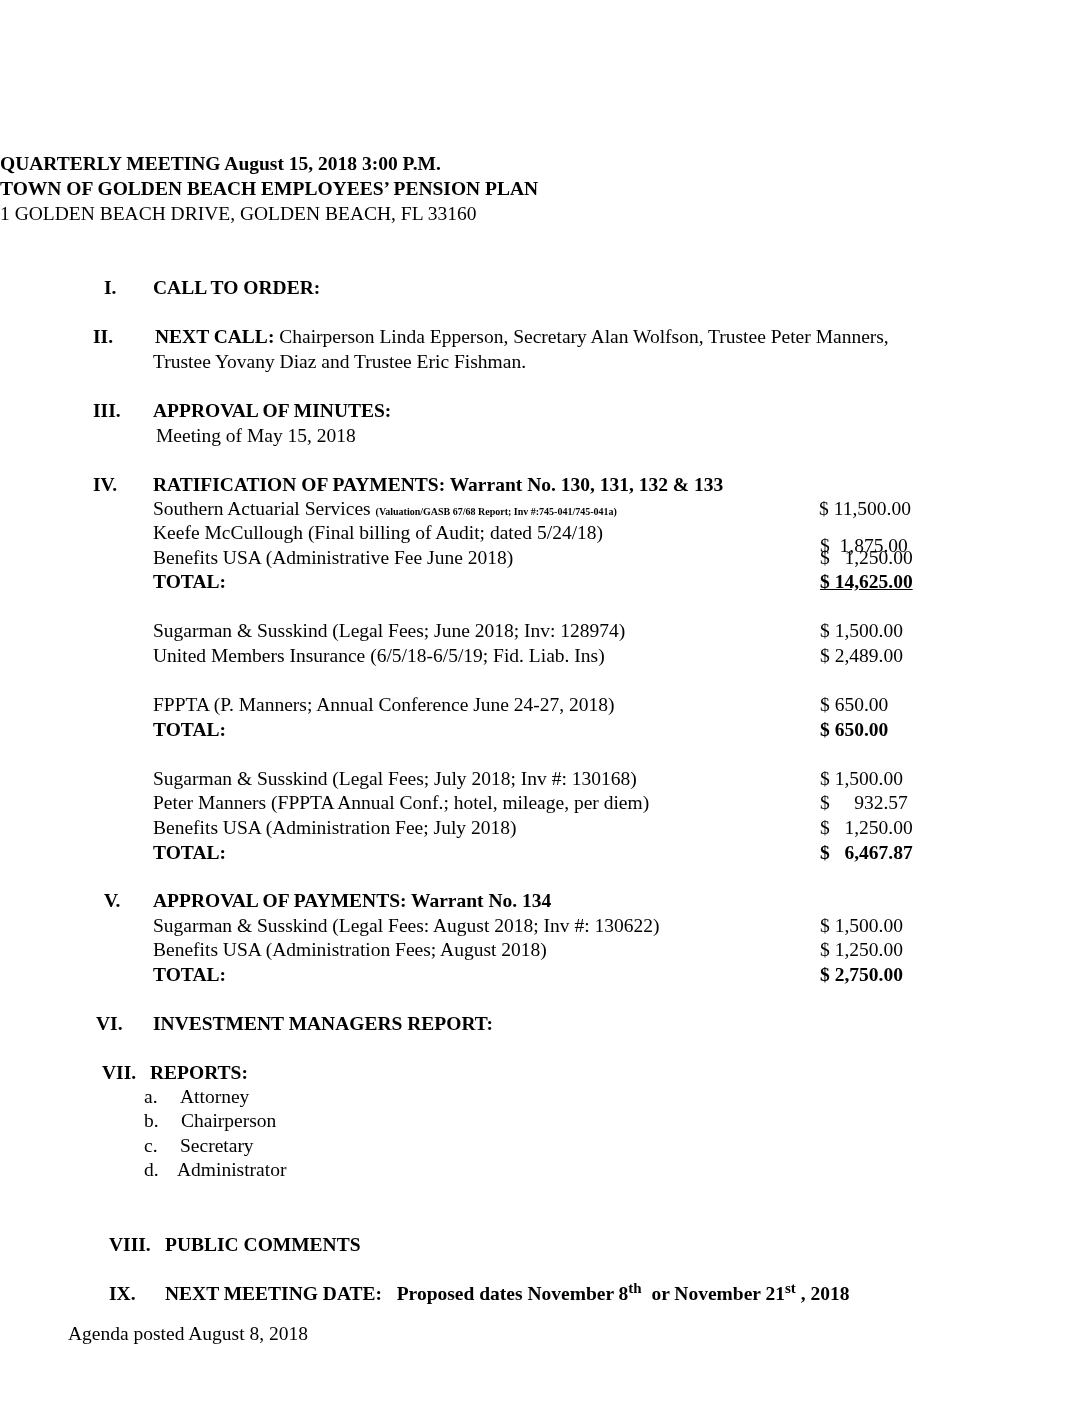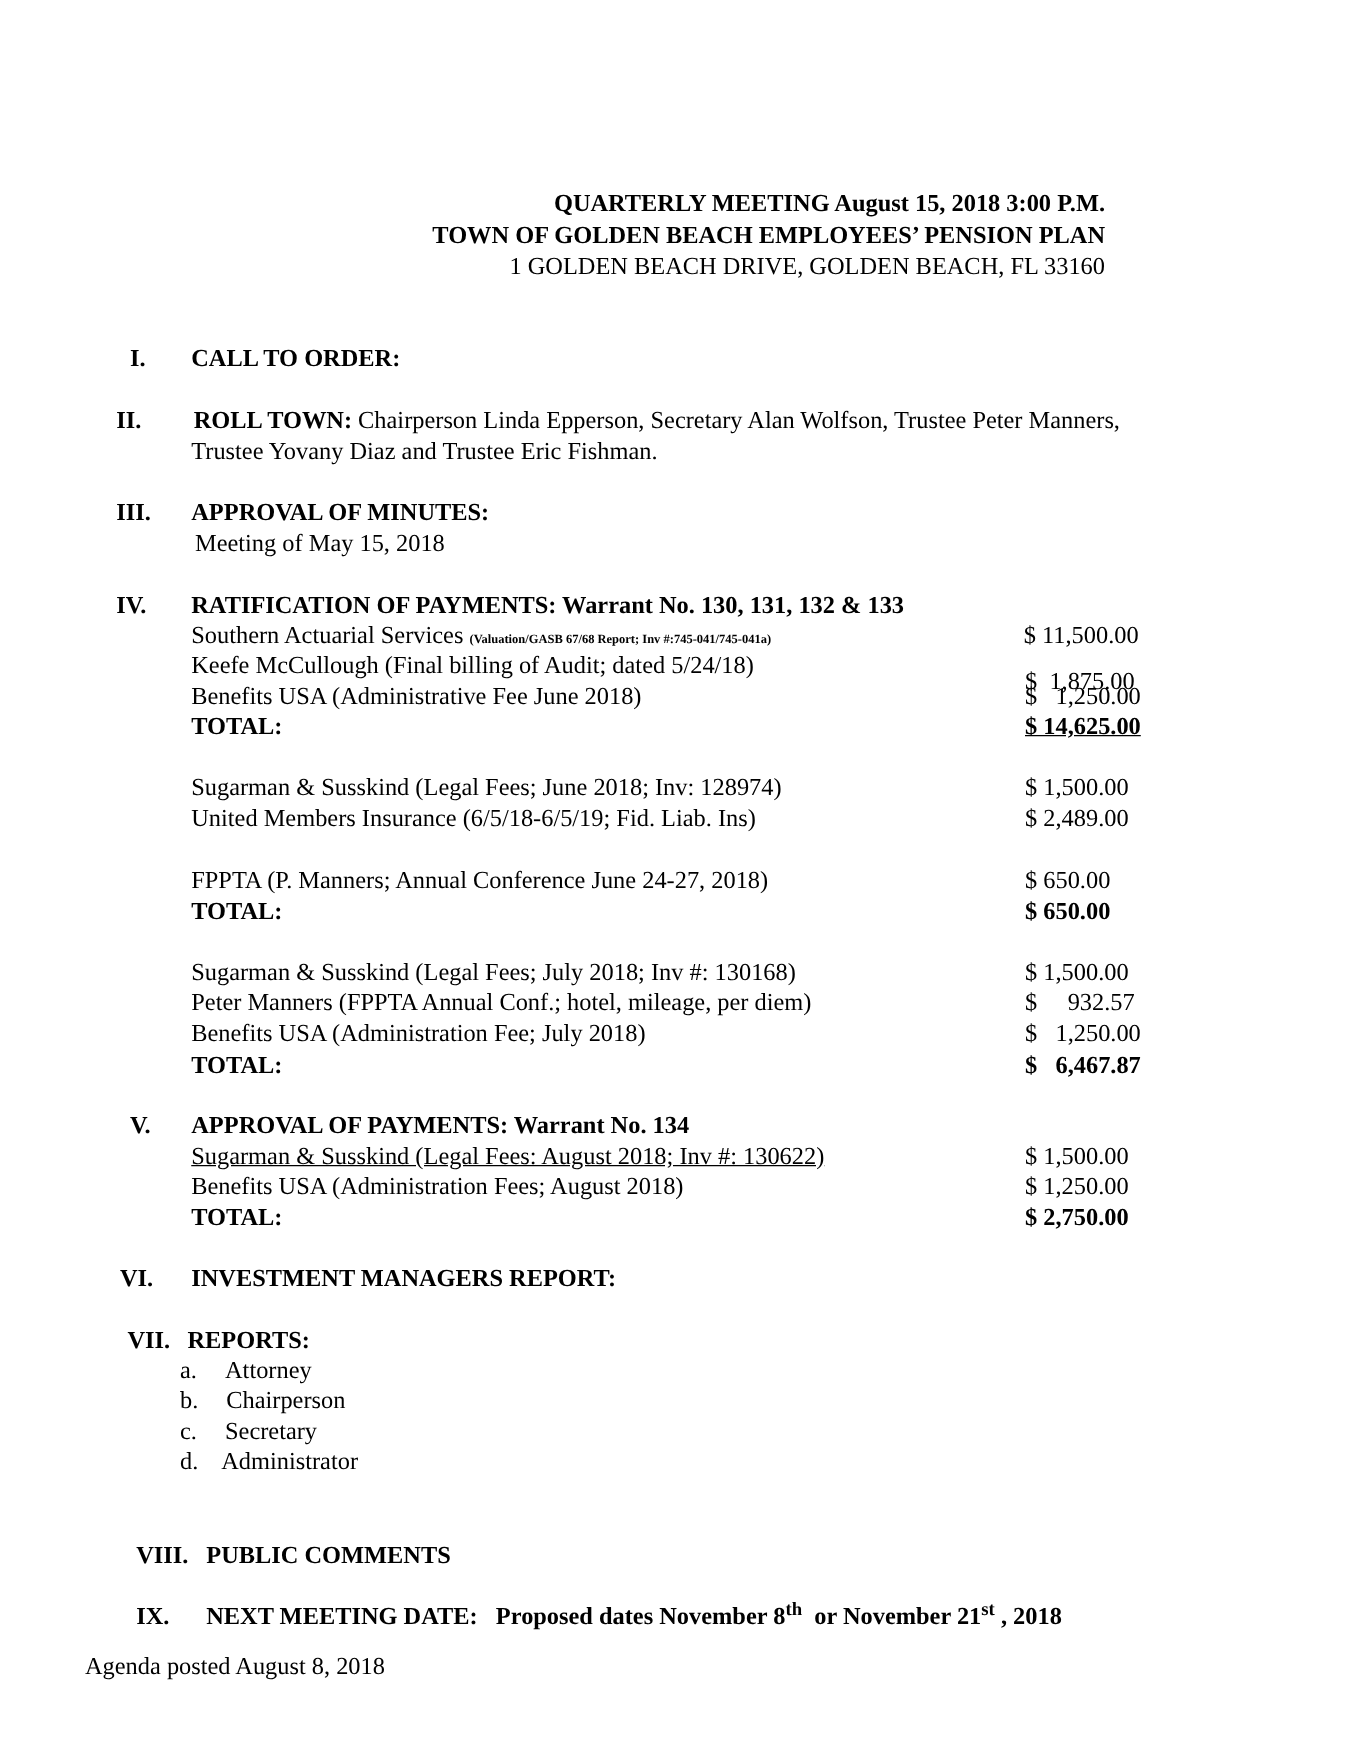--- a/index.html
+++ b/index.html
@@ -2,39 +2,39 @@
 <html><head>
 <meta charset="utf-8">
 <style>
   html, body { margin: 0; padding: 0; background: #ffffff; }
   body {
     width: 1088px; height: 1408px; position: relative; overflow: hidden;
     font-family: "Liberation Serif", serif; color: #000; font-size: 19.5px;
   }
   .abs { position: absolute; white-space: nowrap; line-height: 1; }
   .b { font-weight: bold; }
-  .center { left: 0; width: 884px; text-align: right; }
+  .center { left: 0; width: 884px; text-align: left; }
   .num { position: absolute; white-space: nowrap; line-height: 1; font-weight: bold; }
   .small { font-size: 10px; font-weight: bold; }
   .amt { position: absolute; white-space: nowrap; line-height: 1; }
   sup { font-size: 15px; vertical-align: 7px; line-height: 0; }
 </style>
 </head>
 <body>
 
 <div class="abs center b" style="top:154px;">QUARTERLY MEETING August 15, 2018  3:00 P.M.</div>
 <div class="abs center b" style="top:179px;">TOWN OF GOLDEN BEACH EMPLOYEES’ PENSION PLAN</div>
 <div class="abs center" style="top:204px;">1 GOLDEN BEACH DRIVE, GOLDEN BEACH, FL 33160</div>
 
 <div class="num" style="left:104px; top:278px;">I.</div>
 <div class="abs b" style="left:153px; top:278px;">CALL TO ORDER:</div>
 
 <div class="num" style="left:93px; top:327px;">II.</div>
 <div class="abs" style="left:155px; top:327px;">
-  <span class="b">ROLL TOWN:</span>
+  <span class="b">NEXT CALL:</span>
   <span>Chairperson Linda Epperson, Secretary Alan Wolfson, Trustee Peter Manners,</span>
 </div>
 <div class="abs" style="left:153px; top:352px;">Trustee Yovany Diaz and Trustee Eric Fishman.</div>
 
 <div class="num" style="left:93px; top:401px;">III.</div>
 <div class="abs b" style="left:153px; top:401px;">APPROVAL OF MINUTES:</div>
 <div class="abs" style="left:156px; top:426px;">Meeting of May 15, 2018</div>
 
 <div class="num" style="left:93px; top:475px;">IV.</div>
 <div class="abs b" style="left:153px; top:475px;">RATIFICATION OF PAYMENTS: Warrant No. 130, 131, 132 &amp; 133</div>
@@ -73,21 +73,21 @@
 
 <div class="abs" style="left:153px; top:818px;">Benefits USA (Administration Fee; July 2018)</div>
 <div class="amt" style="left:820px; top:818px; white-space:pre;">$   1,250.00</div>
 
 <div class="abs b" style="left:153px; top:843px;">TOTAL:</div>
 <div class="amt b" style="left:820px; top:843px; white-space:pre;">$   6,467.87</div>
 
 <div class="num" style="left:104px; top:891px;">V.</div>
 <div class="abs b" style="left:153px; top:891px;">APPROVAL OF PAYMENTS: Warrant No. 134</div>
 
-<div class="abs" style="left:153px; top:916px;text-decoration:underline;">Sugarman &amp; Susskind (Legal Fees: August 2018; Inv #: 130622)</div>
+<div class="abs" style="left:153px; top:916px;">Sugarman &amp; Susskind (Legal Fees: August 2018; Inv #: 130622)</div>
 <div class="amt" style="left:820px; top:916px;">$ 1,500.00</div>
 
 <div class="abs" style="left:153px; top:940px;">Benefits USA (Administration Fees; August 2018)</div>
 <div class="amt" style="left:820px; top:940px;">$ 1,250.00</div>
 
 <div class="abs b" style="left:153px; top:965px;">TOTAL:</div>
 <div class="amt b" style="left:820px; top:965px;">$ 2,750.00</div>
 
 <div class="num" style="left:96px; top:1014px;">VI.</div>
 <div class="abs b" style="left:153px; top:1014px;">INVESTMENT MANAGERS REPORT:</div>

